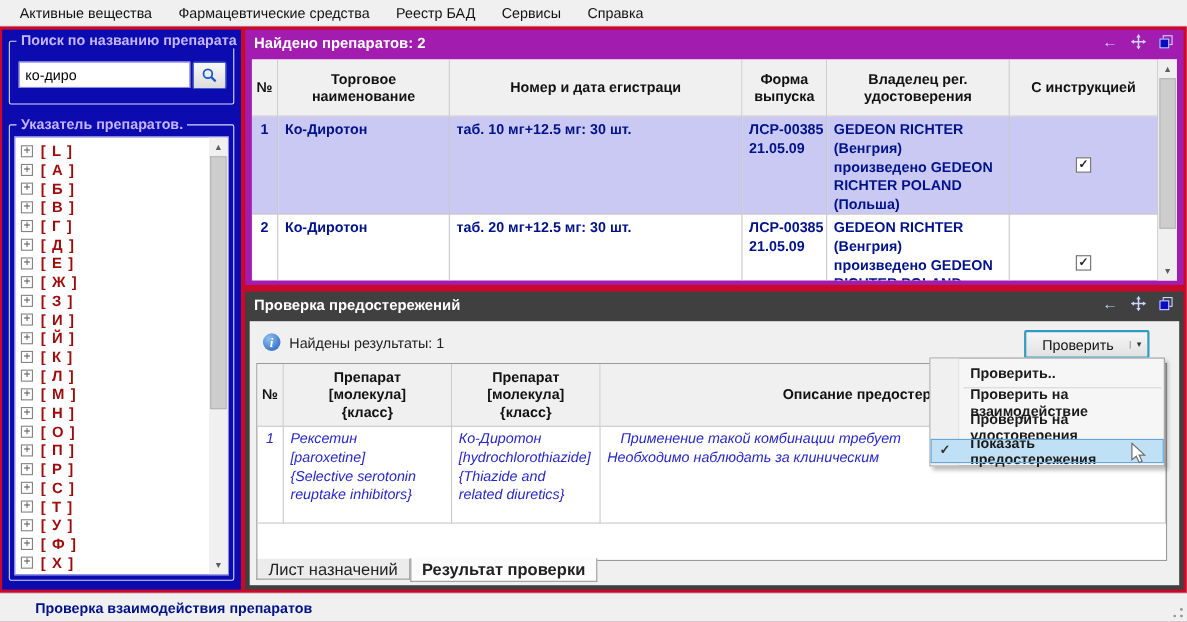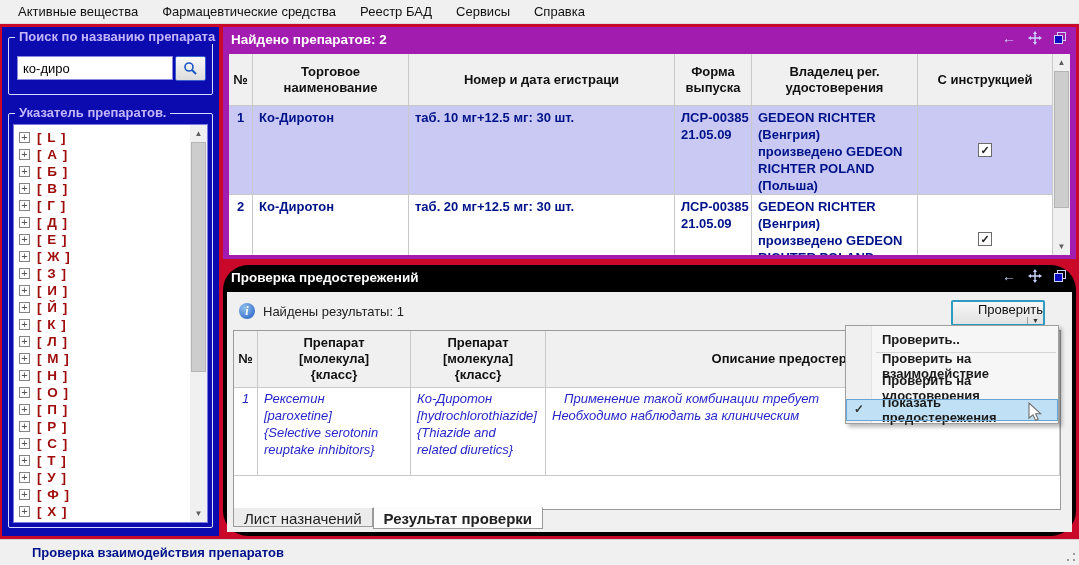--- a/index.html
+++ b/index.html
@@ -62,30 +62,30 @@
         font-weight:bold; font-size:13px; color:#001289; line-height:1.3;
         white-space:pre-line; overflow:hidden; }
   .fc.center { text-align:center; }
   .row-sel > .fc { background:#c9c9f3; }
   .cbcell { display:flex; align-items:center; justify-content:center; }
   .checkbox { width:14px; height:14px; background:#fff; border:1px solid #6b6b6b;
               display:flex; align-items:center; justify-content:center;
               font-size:11px; color:#222; font-weight:bold; cursor:pointer; }
   #ftable-scroll { top:0; bottom:0; }
 
-  #panel-bottom { position:absolute; left:223px; top:241px; right:3px; height:271px; background:#000000;border-radius:25px; }
+  #panel-bottom { position:absolute; left:223px; top:241px; right:3px; height:271px; background:#404040; }
   #warn-content { position:absolute; left:4px; right:4px; top:27px; bottom:4px; background:#f0f0f0; }
   #info-icon { position:absolute; left:12px; top:11px; width:16px; height:16px; border-radius:50%;
                background:radial-gradient(circle at 35% 30%, #8fc0ee, #1f5bbf);
                color:#fff; font-family:"Liberation Serif", serif; font-style:italic; font-weight:bold;
                font-size:12px; display:flex; align-items:center; justify-content:center; }
   #info-text { position:absolute; left:36px; top:12px; font-size:13px; color:#222; }
-  #check-btn { position:absolute; right:27px; top:8px; width:94px; height:26px;
+  #check-btn { position:absolute; right:27px; top:8px; width:114px; height:26px;
                border:2px solid #2f9bc1; border-radius:2px; background:linear-gradient(#f6f6f6,#e2e2e2);
-               display:flex; align-items:flex-end; cursor:pointer;flex-direction:column; }
+               display:flex; align-items:center; cursor:pointer; }
   #check-btn .lbl { flex:1; display:flex; align-items:center; justify-content:center; font-size:13px; color:#111; }
   #check-btn .split { width:16px; border-left:1px solid #9f9f9f; display:flex; align-items:center; justify-content:center;
                       font-size:7px; color:#333; }
 
   #warn-table { position:absolute; left:6px; width:828px; top:38px; height:180px; background:#fff;
                 border:1px solid #9a9a9a; overflow:hidden; }
   .wtable-row { display:grid; grid-template-columns:24px 153px 135px 1fr; width:826px; }
   .wh { background:#f0f0f0; border-right:1px solid #c9c9c9; border-bottom:1px solid #c9c9c9;
         display:flex; align-items:center; justify-content:center; text-align:center;
         font-weight:bold; font-size:13px; color:#111; white-space:pre-line; line-height:1.25; height:57px; }

